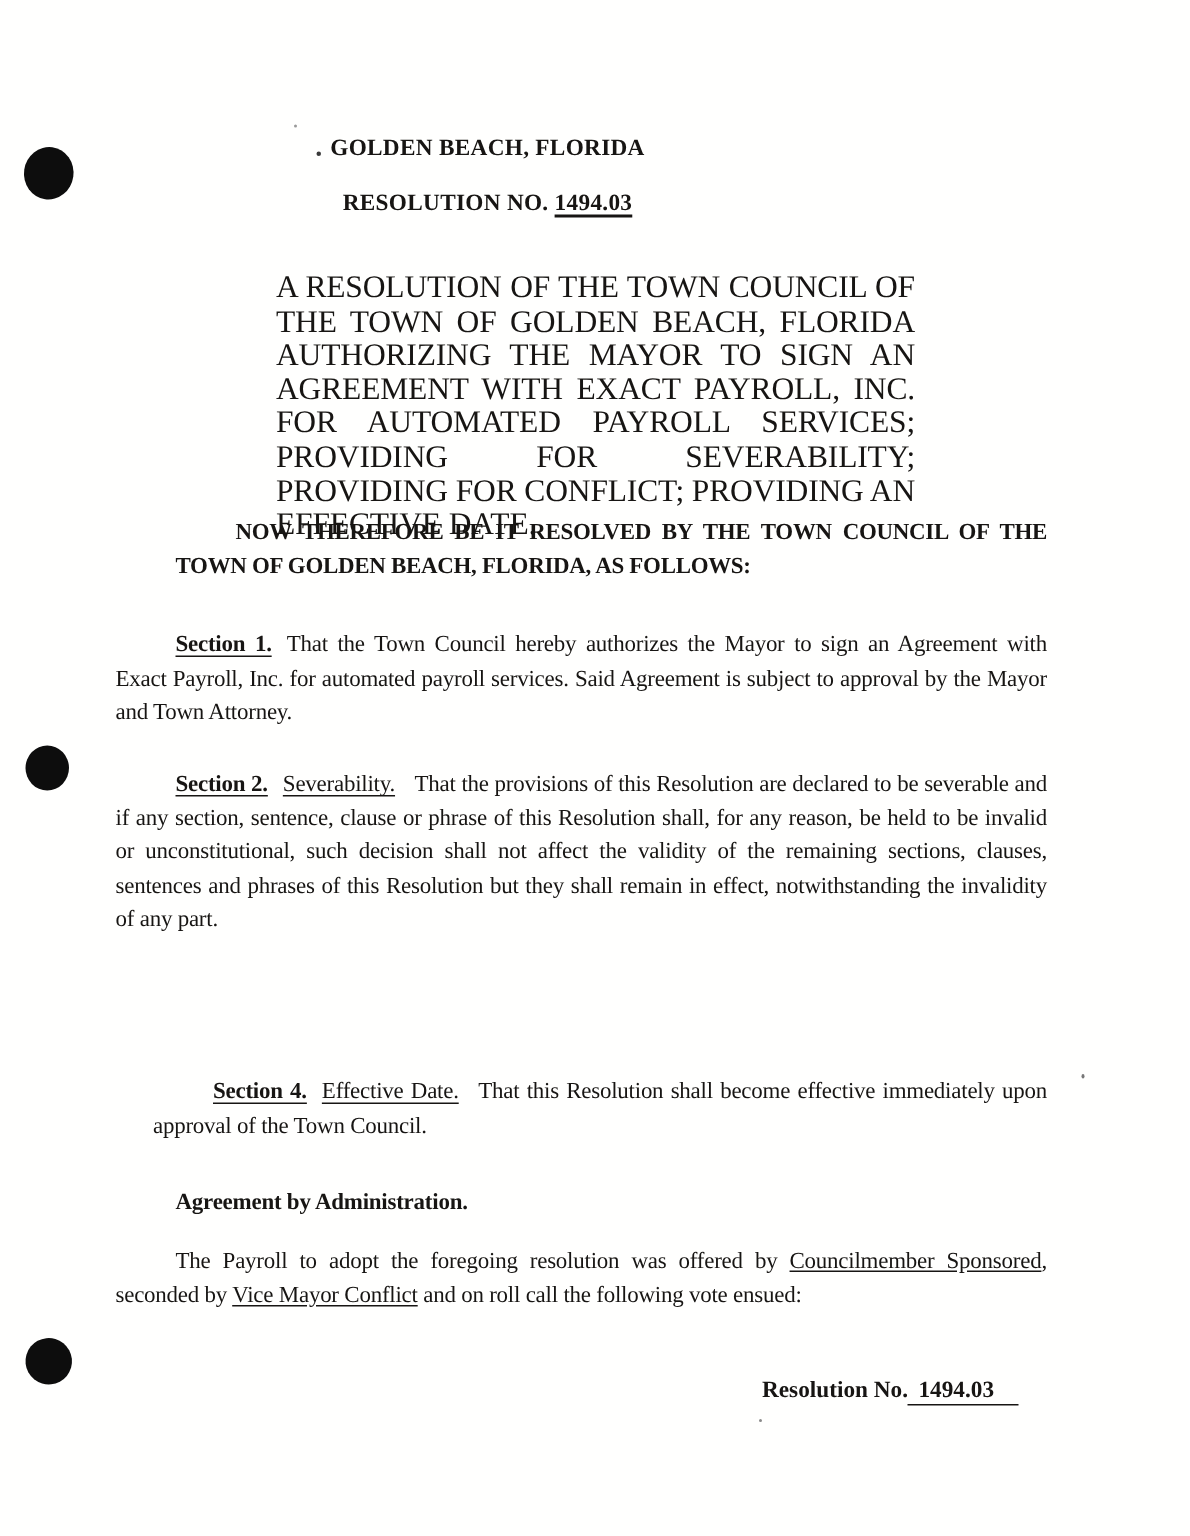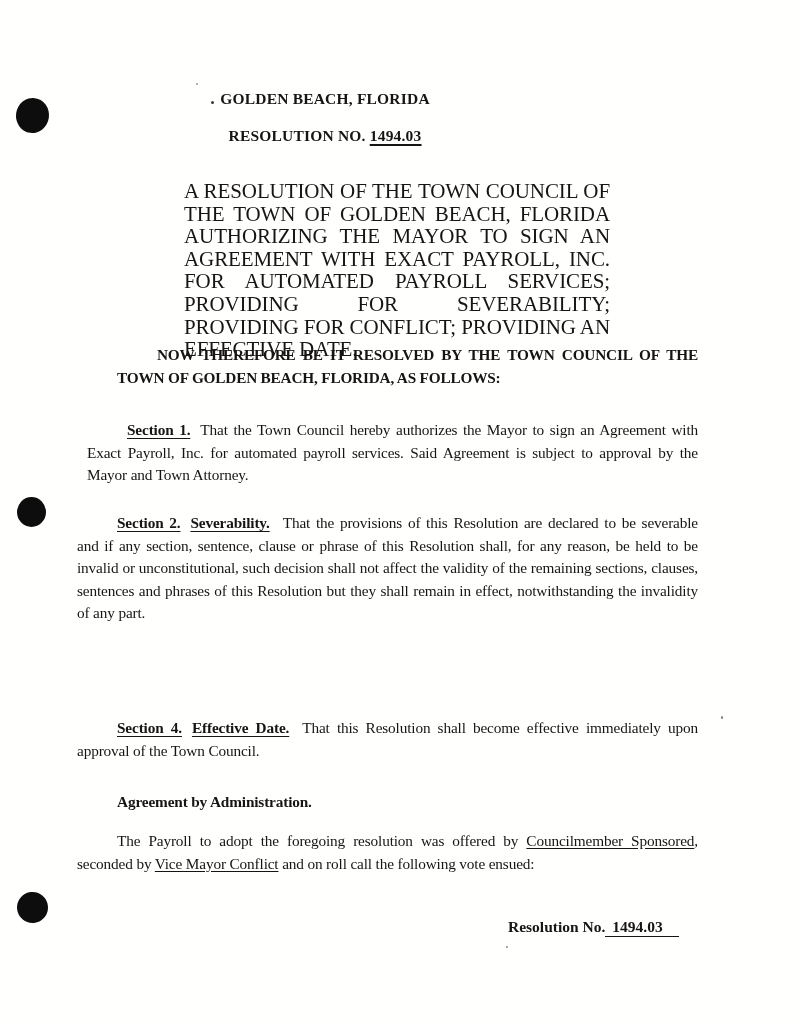--- a/index.html
+++ b/index.html
@@ -68,38 +68,37 @@
     left: 77px;
     right: 95px;
     margin: 0;
     font-size: 15.3px;
     line-height: 22.5px;
     text-align: justify;
     text-indent: 40px;
     letter-spacing: -0.15px;
   }
   .p-resolved  { top: 344px; font-weight: 700; letter-spacing: -0.2px; margin-left: 40px; }
-  .p-sec1      { top: 419px; margin-left: 10px; }
+  .p-sec1      { top: 419px; }
   .p-sec2      { top: 512px; }
   .p-sec3      { top: 639px; }
-  .p-sec4      { top: 717px; }
+  .p-sec4      { top: 717px; margin-left: 25px; }
   .p-sponsored { top: 791px; font-weight: 700; }
   .p-motion    { top: 830px; }
 
   .sec-h {
     font-weight: 700;
     text-decoration: underline;
     text-underline-offset: 3px;
     margin-right: 10px;
   }
   .sec-sub {
     text-decoration: underline;
     text-underline-offset: 3px;
     margin-right: 13px;
-    font-weight: bold;
   }
   .u-inline {
     text-decoration: underline;
     text-underline-offset: 2px;
   }
 
   .footer-ref {
     position: absolute;
     left: 508px;
     top: 918px;

